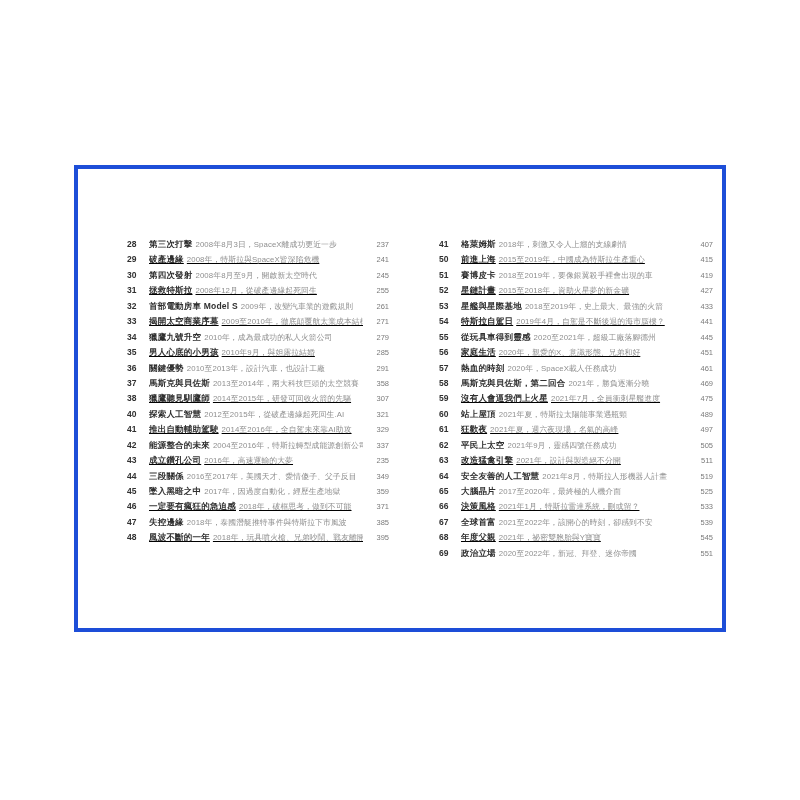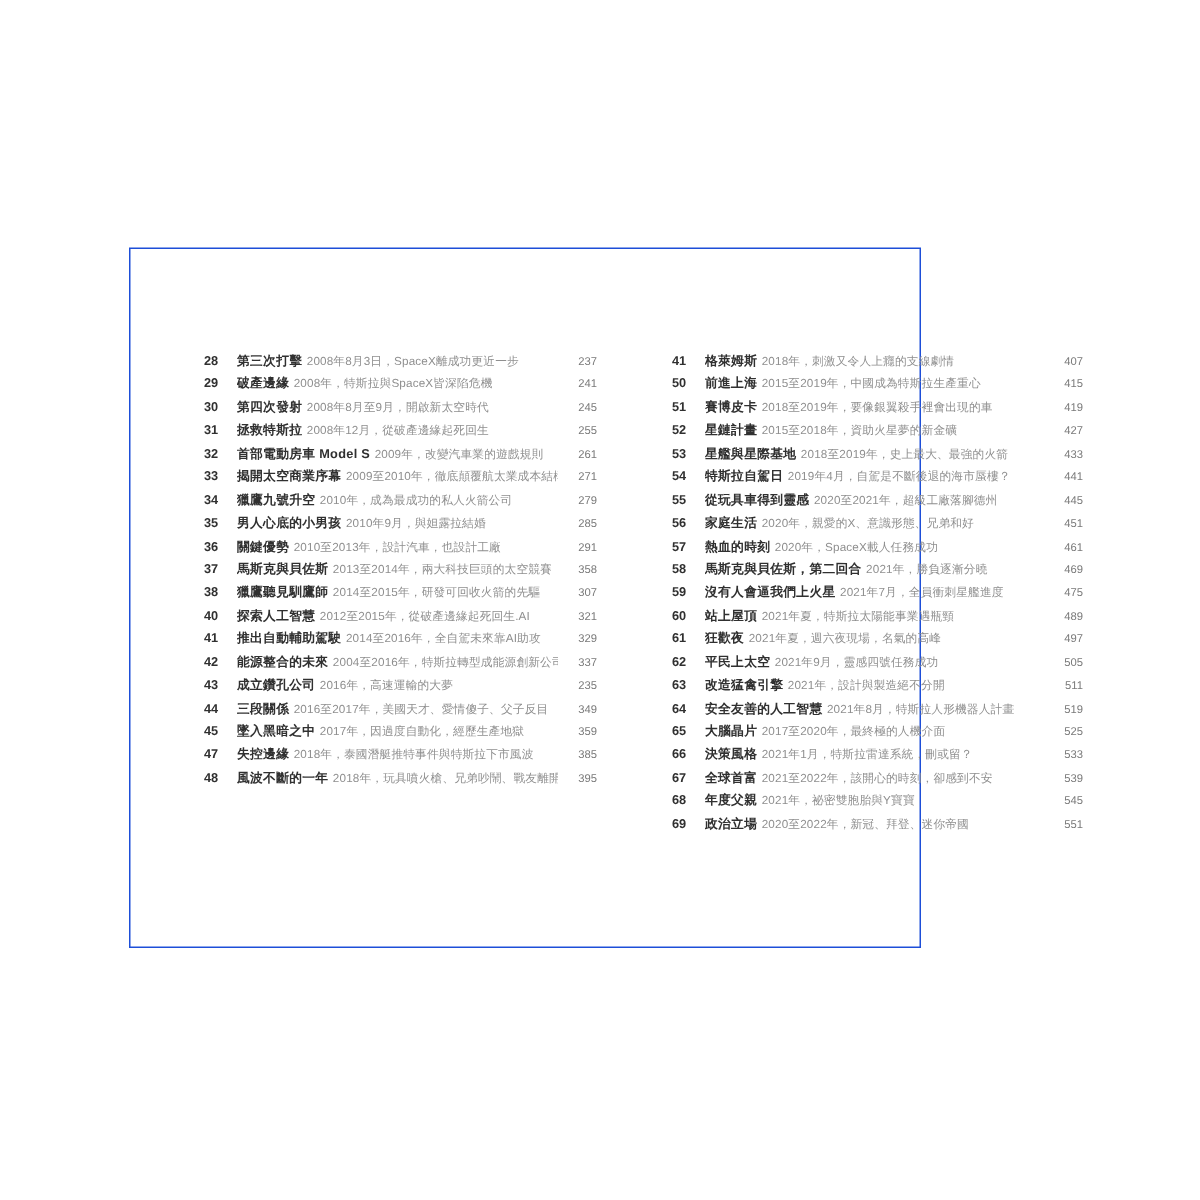--- a/index.html
+++ b/index.html
@@ -2,34 +2,34 @@
 <html><head>
 <meta charset="utf-8">
 <style>
   html,body{margin:0;padding:0;}
   body{
     width:800px;height:800px;background:#ffffff;position:relative;
     font-family:"Liberation Sans","DejaVu Sans",sans-serif;
     -webkit-font-smoothing:antialiased;
   }
   .sheet{
-    position:absolute;left:86px;top:165px;width:528px;height:467px;
-    background:#ffffff;border:1px solid #1d4ed8;box-sizing:border-box;
+    position:absolute;left:74px;top:165px;width:652px;height:467px;
+    background:#ffffff;border:4px solid #1d4ed8;box-sizing:border-box;
   }
   .col{position:absolute;top:64px;}
   .col-left{left:49px;width:262px;}
   .col-right{left:361px;width:274px;}
   .row{
     display:flex;align-items:baseline;height:15.45px;
     white-space:nowrap;overflow:hidden;
   }
   .num{
     flex:none;width:22px;font-weight:bold;font-size:8.5px;color:#303030;
   }
-  .txt{flex:1 1 auto;overflow:hidden;text-overflow:clip;}
+  .txt{flex:1 1 auto;overflow:hidden;text-overflow:clip;text-decoration:underline;}
   .title{font-weight:bold;font-size:8.5px;color:#303030;letter-spacing:0.2px;}
   .subtitle{font-size:7.8px;color:#8f8f8f;margin-left:3px;letter-spacing:0.1px;}
   .page{
     flex:none;margin-left:6px;min-width:20px;text-align:right;
     font-size:7.5px;color:#7a7a7a;
   }
 </style>
 </head>
 <body>
 
@@ -131,20 +131,25 @@
     <span class="txt"><span class="title">三段關係</span><span class="subtitle">2016至2017年，美國天才、愛情傻子、父子反目</span></span>
     <span class="page">349</span>
   </div>
 
   <div class="row">
     <span class="num">45</span>
     <span class="txt"><span class="title">墜入黑暗之中</span><span class="subtitle">2017年，因過度自動化，經歷生產地獄</span></span>
     <span class="page">359</span>
   </div>
 
+  <div class="row">
+    <span class="num">46</span>
+    <span class="txt"><span class="title">一定要有瘋狂的急迫感</span><span class="subtitle">2018年，破框思考，做到不可能</span></span>
+    <span class="page">371</span>
+  </div>
 
   <div class="row">
     <span class="num">47</span>
     <span class="txt"><span class="title">失控邊緣</span><span class="subtitle">2018年，泰國潛艇推特事件與特斯拉下市風波</span></span>
     <span class="page">385</span>
   </div>
 
   <div class="row">
     <span class="num">48</span>
     <span class="txt"><span class="title">風波不斷的一年</span><span class="subtitle">2018年，玩具噴火槍、兄弟吵鬧、戰友離開</span></span>

